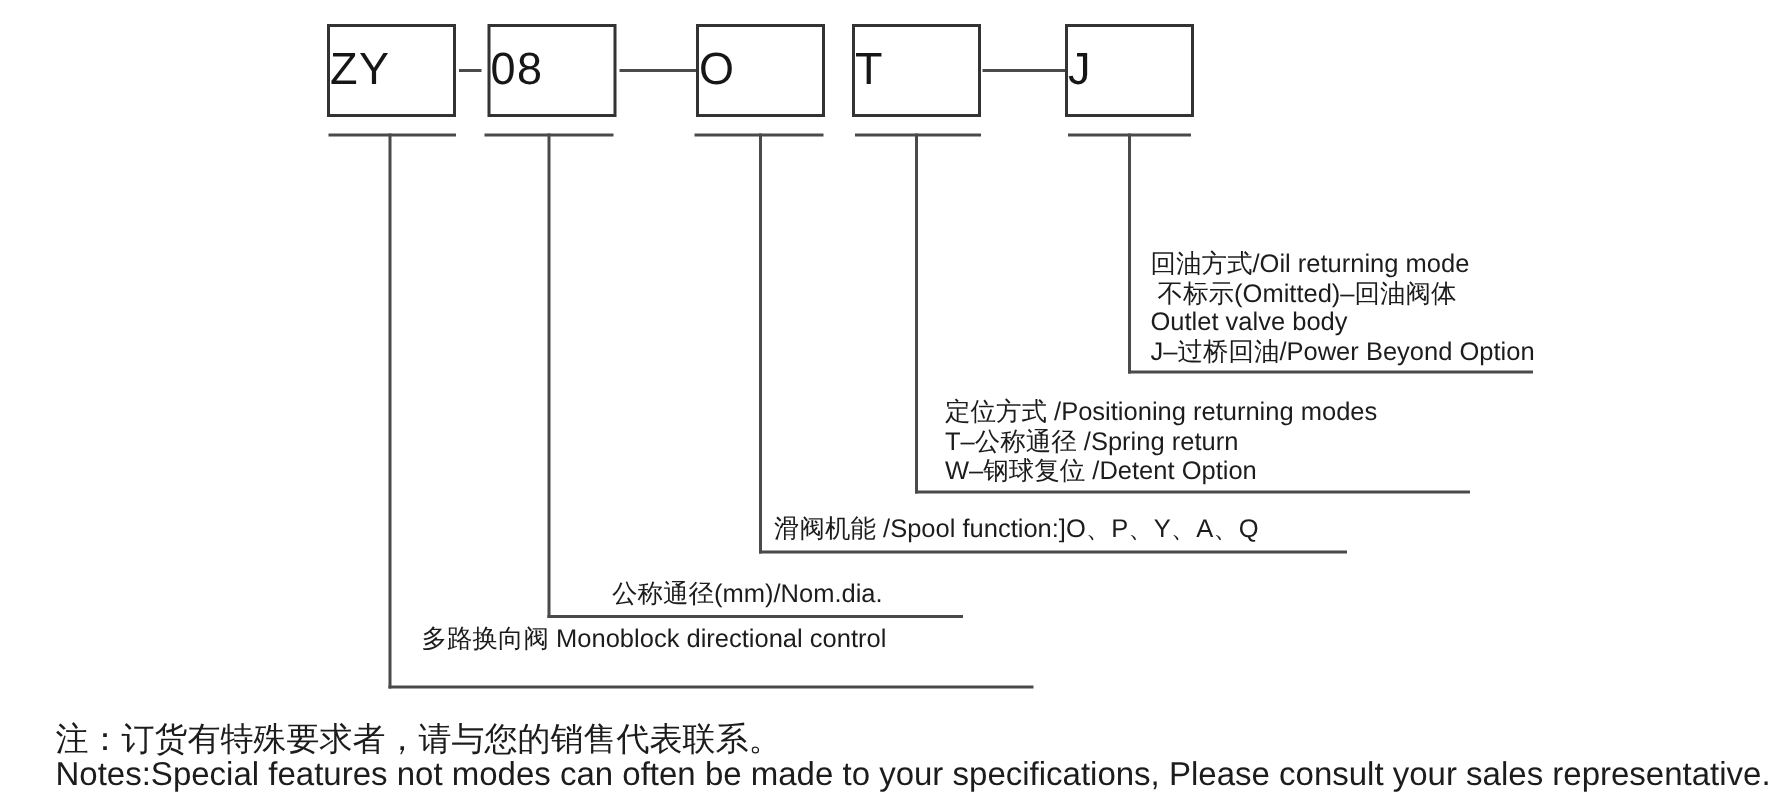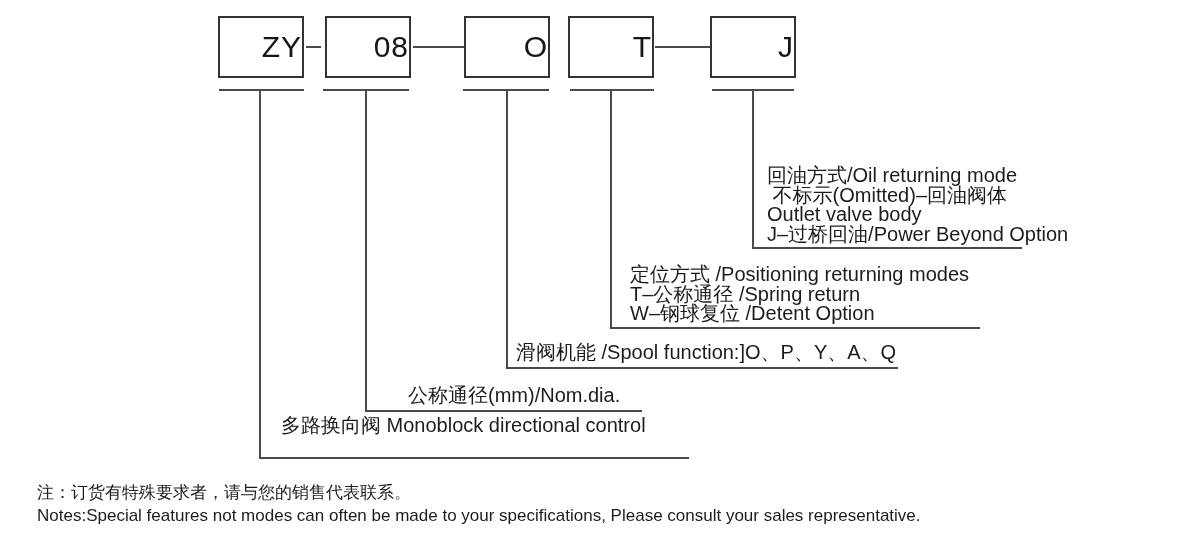--- a/index.html
+++ b/index.html
@@ -18,50 +18,50 @@
   }
   .box {
     position: absolute;
     top: 16px;
     width: 86px;
     height: 62px;
     box-sizing: border-box;
     border: 2px solid #333333;
     display: flex;
     align-items: center;
-    justify-content: flex-end;
+    justify-content: flex-start;
     font-size: 30px;
     letter-spacing: 1px;
     color: #161616;
     background: #ffffff;
   }
   .hline {
     position: absolute;
     height: 2px;
     background: #4a4a4a;
   }
   .vline {
     position: absolute;
     width: 2px;
     background: #4a4a4a;
   }
   .legend {
     position: absolute;
-    font-size: 20px;
+    font-size: 17px;
     line-height: 19.5px;
     color: #1c1c1c;
   }
   .legend-line {
     white-space: pre;
   }
   .notes {
     position: absolute;
     left: 37px;
     top: 481px;
-    font-size: 17px;
+    font-size: 22px;
     line-height: 23px;
     color: #1c1c1c;
   }
   .notes div {
     white-space: pre;
   }
 </style>
 </head>
 <body>
 

